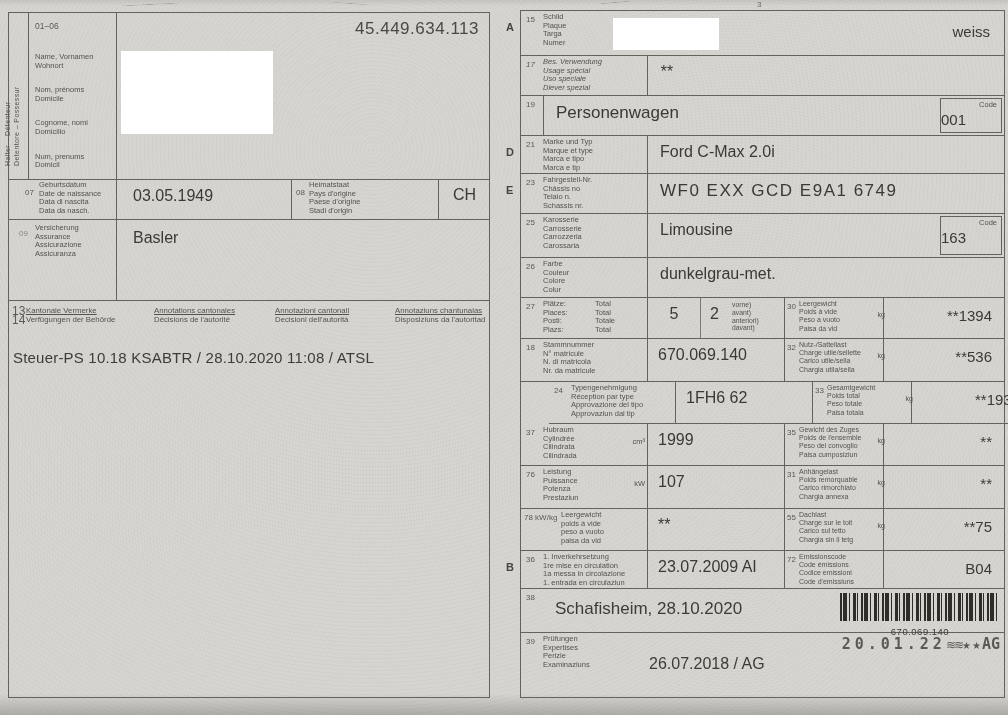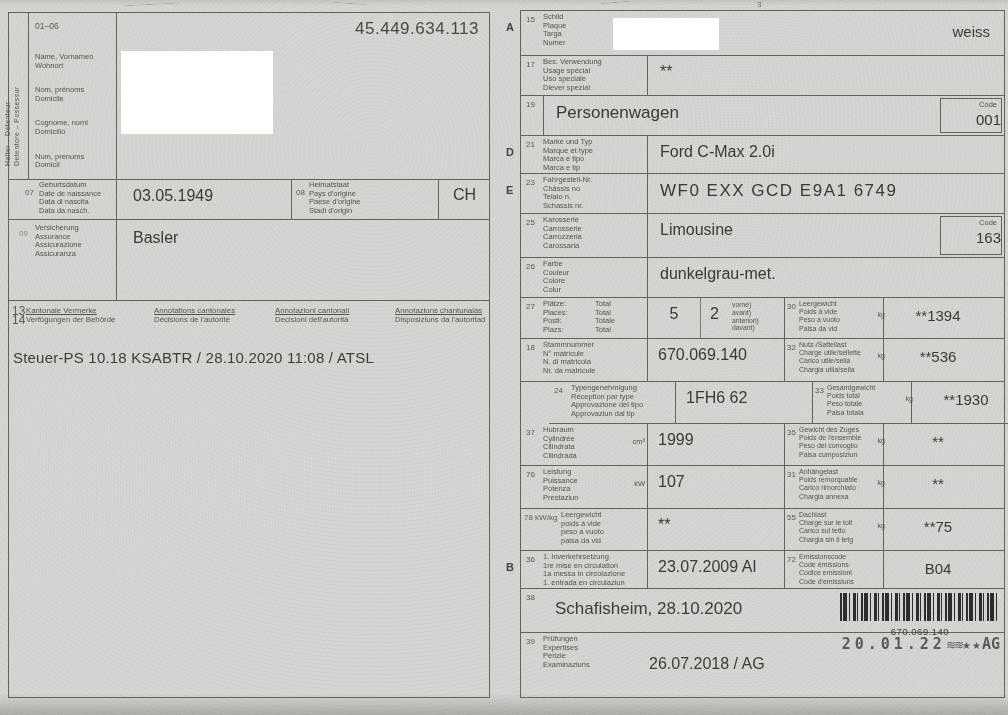--- a/index.html
+++ b/index.html
@@ -85,26 +85,26 @@
   .lc2 .lbl{font-size:7px;line-height:8.2px}
   .lc2 .unit{position:absolute;right:-2px;top:13px;font-size:7px;color:var(--label)}
   .val{flex:1;border-left:1px solid var(--line);position:relative;padding:7px 0 0 12px}
   .val.noline{border-left:none}
   .v-text{font-size:16px;color:var(--ink);white-space:nowrap}
   .v-big{font-size:17px}
   .v-spaced{letter-spacing:1.5px}
   .right-val{position:absolute;right:14px;top:12px;font-size:15px;color:var(--ink)}
   .codebox{position:absolute;top:2px;bottom:2px;right:2px;width:62px;border:1px solid var(--line)}
   .codebox .code-label{position:absolute;top:1px;right:4px;font-size:7.5px;color:var(--label)}
-  .codebox .code-val{position:absolute;left:0;right:0;top:12px;text-align:right;font-size:15px;color:var(--ink)}
+  .codebox .code-val{position:absolute;left:0;right:0;top:12px;text-align:left;font-size:15px;color:var(--ink)}
   .half-l{width:263px;flex:none;display:flex;position:relative}
   .half-r{flex:1;border-left:1px solid var(--line);display:flex;position:relative}
   .half-r .numr{width:14px;padding:4px 0 0 2px;flex:none}
   .val-l{flex:1;border-left:1px solid var(--line);position:relative;padding:7px 0 0 10px}
-  .val-r{flex:1;border-left:1px solid var(--line);text-align:center;padding:9px 12px 0 0}
+  .val-r{flex:1;border-left:1px solid var(--line);text-align:right;padding:9px 12px 0 0}
   .val-r .v-text{font-size:15px}
   .seats{display:flex;padding:0}
   .seats .s1{width:52px;text-align:center;padding-top:7px}
   .seats .s2{width:28px;border-left:1px solid var(--line-soft);text-align:center;padding-top:7px}
   .seats .slbls{padding:3px 0 0 4px}
   .seats .slbls .lbl{font-size:6.8px;line-height:7.8px}
   .place-text{font-size:17px;color:#3d3c37;padding:10px 0 0 12px;white-space:nowrap}
   .barcode{position:absolute;right:4px;top:4px;width:160px;text-align:center}
   .bars{height:28px;background:repeating-linear-gradient(90deg,#2e2d2a 0 2px,transparent 2px 3px,#2e2d2a 3px 7px,transparent 7px 9px,#2e2d2a 9px 10px,transparent 10px 13px,#2e2d2a 13px 16px,transparent 16px 17px,#2e2d2a 17px 18px,transparent 18px 21px)}
   .bars-num{font-size:9.5px;color:#3c3b36;letter-spacing:.5px}
@@ -227,21 +227,21 @@
             <span class="lbl">Schild</span>
             <span class="lbl">Plaque</span>
             <span class="lbl">Targa</span>
             <span class="lbl">Numer</span>
           </div>
           <div class="val noline">
             <div class="whitebox" style="left: -34px; top: 7px; width: 106px; height: 32px;"></div>
             <span class="right-val">weiss</span>
           </div>
         </div>
-        <div class="row" style="height: 40px;">
+        <div class="row" style="height: 40px; font-style: italic;">
           <span class="num numtxt">17</span>
           <div class="lc">
             <span class="lbl">Bes. Verwendung</span>
             <span class="lbl">Usage spécial</span>
             <span class="lbl">Uso speciale</span>
             <span class="lbl">Diever spezial</span>
           </div>
           <div class="val"><span class="v-text">**</span></div>
         </div>
         <div class="row" style="height: 40px;">

